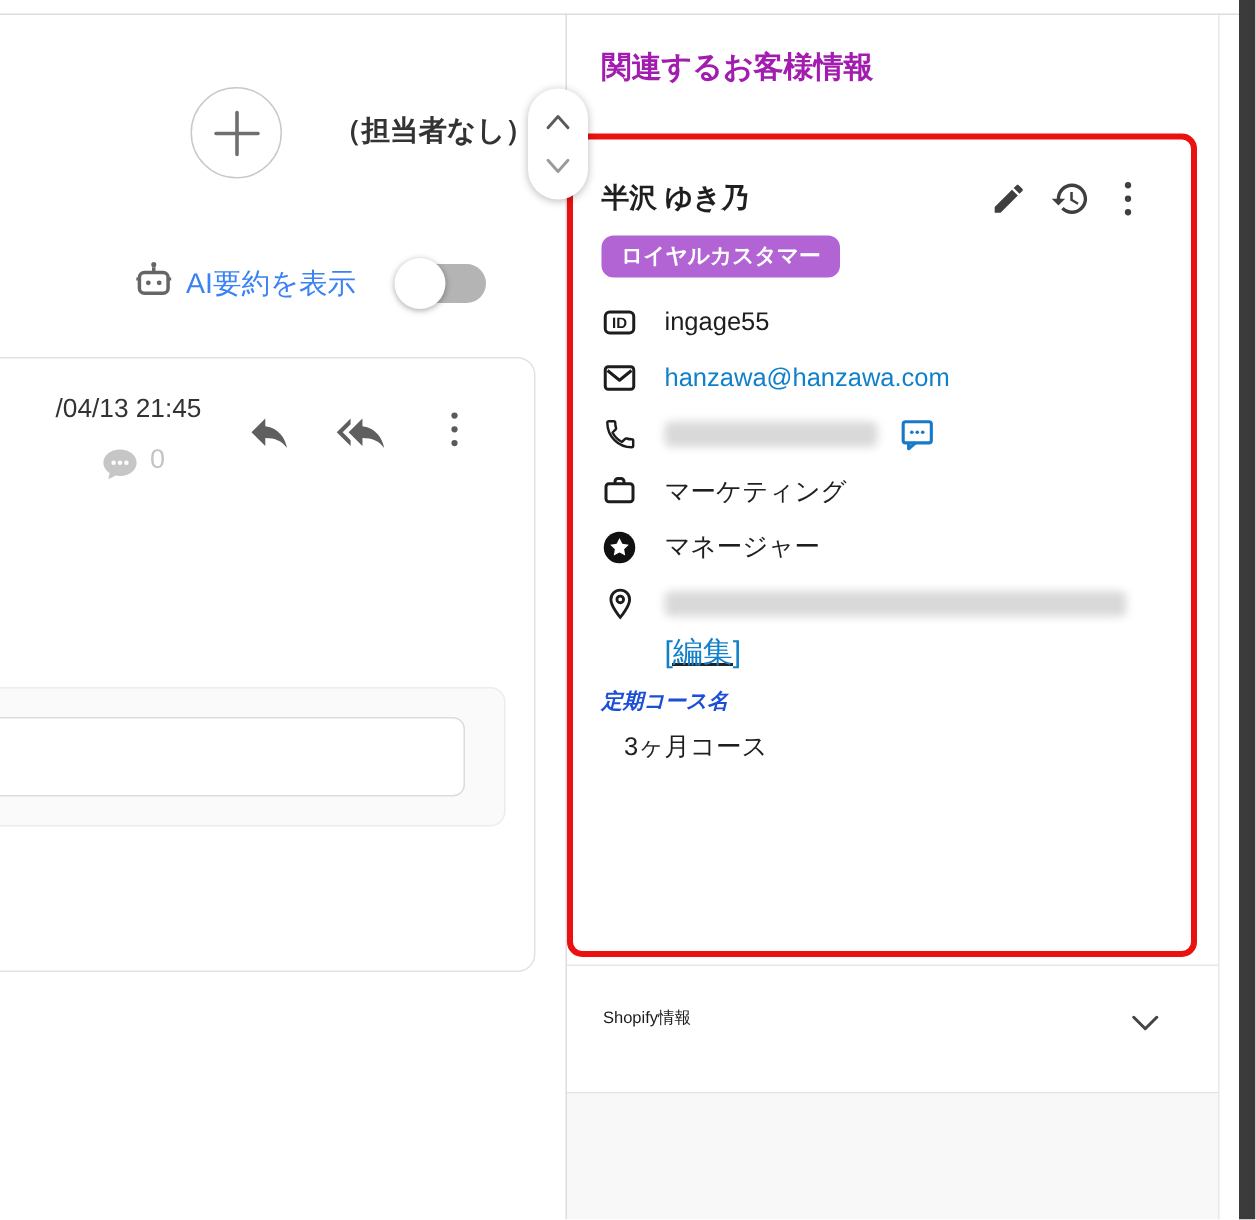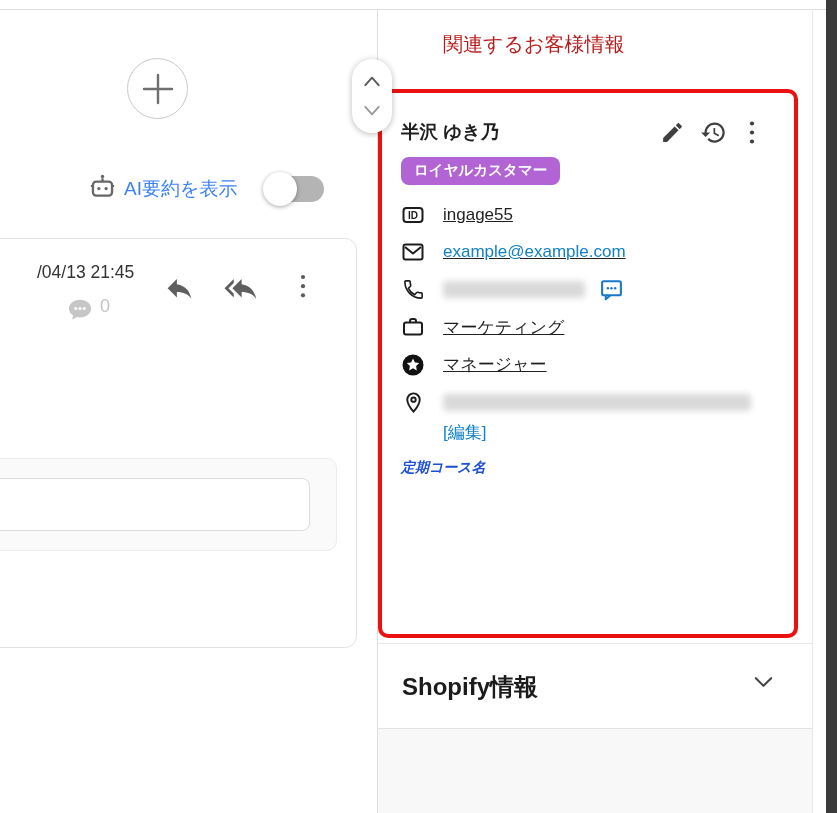--- a/index.html
+++ b/index.html
@@ -31,46 +31,46 @@
   #comment-count { left:100px; top:296px; font-size:18px; color:#c3c3c3; }
   #reply-btn { left:163px; top:273px; cursor:pointer; }
   #replyall-btn { left:218px; top:273px; cursor:pointer; }
   #msg-kebab { left:293px; top:271px; cursor:pointer; }
   #quote-box { left:-40px; top:458px; width:377px; height:93px; background:#fafafa;
     border:1px solid #ececec; border-radius:10px; }
   #quote-input { left:-40px; top:478px; width:350px; height:53px; background:#fff;
     border:1px solid #dcdcdc; border-radius:8px; }
 
   
-  #panel-title { left:401px; top:31px; font-size:20px; font-weight:normal; color:#b91c1c;margin-left:42px; }
+  #panel-title { left:401px; top:31px; font-size:20px; font-weight:bold; color:#a21caf; }
 
   #cust-card { left:378px; top:89px; width:420px; height:549px; background:#fff;
     border:4px solid #ec1111; border-radius:10px; padding:26px 32px 0 19px; }
   .name-row { display:flex; justify-content:space-between; align-items:flex-start; }
   .cust-name { font-size:18.5px; font-weight:bold; color:#1f1f1f; }
   .card-actions { display:flex; align-items:center; gap:15px; }
   .card-actions svg { cursor:pointer; }
   .furigana { margin-top:7px; font-size:15px; color:#767676; }
   .badge { display:inline-block; margin-top:11px; background:#b263d4; color:#fff;
     font-size:14.5px; font-weight:bold; padding:4px 13px 5px; border-radius:8px; }
   .info-rows { margin-top:11px; }
-  .irow { display:flex; align-items:center; height:37.5px;text-decoration:underline; }
+  .irow { display:flex; align-items:center; height:37.5px; }
   .irow .ic { width:24px; display:flex; justify-content:center; flex:none; }
   .irow .tx { margin-left:18px; font-size:17px; color:#1f1f1f; }
   a.link { color:#1080ca; text-decoration:none; cursor:pointer; }
   .blur-blob { background:#d9d9d9; border-radius:4px; filter:blur(3px); height:17px; }
   .blob-phone { width:142px; margin-left:18px; }
   .blob-address { width:308px; margin-left:18px; }
   .sms { margin-left:14px; display:flex; cursor:pointer; }
-  .edit-row { height:32px; padding-left:42px; font-size:17px; }
+  .edit-row { height:32px; padding-left:42px; font-size:20px;text-decoration:underline; }
   .course-label { margin-top:6px; font-size:14px; font-weight:bold; color:#1d4ed8;font-style:italic; }
   .course-value { margin-top:9px; margin-left:15px; font-size:17px; color:#1f1f1f; }
 
   #sect-divider { left:377px; top:643px; width:435px; height:0; border-top:1px solid #e7e7e7; }
-  #shopify-title { left:402px; top:671px; font-size:24px; font-weight:bold; color:#1b1b1b; }
+  #shopify-title { left:402px; top:671px; font-size:11px; font-weight:normal; color:#1b1b1b; }
   #shopify-chevron { left:752px; top:673px; cursor:pointer; }
   #bottom-divider { left:377px; top:728px; width:435px; height:0; border-top:1px solid #e2e2e2; }
   #bottom-gray { left:378px; top:729px; width:434px; height:84px; background:#f8f8f8; }
 
   
   #scroll-pill { left:352px; top:59px; width:40px; height:74px; background:#fff; border-radius:20px;
     box-shadow:0 1px 6px rgba(0,0,0,.28); display:flex; flex-direction:column;
     align-items:center; justify-content:space-evenly; z-index:5; }
   #scroll-pill svg { cursor:pointer; }
 </style>
@@ -82,20 +82,21 @@
   <div class="abs" id="top-hairline"></div>
   <div class="abs" id="panel-divider"></div>
   <div class="abs" id="track-line"></div>
   <div class="abs" id="dark-strip"></div>
 
   <div class="abs" id="plus-btn">
     <svg width="34" height="34" viewBox="0 0 34 34">
       <path d="M17 3v28M3 17h28" stroke="#6f6f6f" stroke-width="2.4" stroke-linecap="round" fill="none"></path>
     </svg>
   </div>
+  <div class="abs" id="assignee">（担当者なし）</div>
 
   <div class="abs" id="robot">
     <svg width="31" height="31" viewBox="0 0 24 24" fill="none" stroke="#666" stroke-width="1.8">
       <rect x="4.6" y="8.2" width="14.8" height="10.8" rx="2.6"></rect>
       <path d="M12 8.2V5.6"></path>
       <circle cx="12" cy="4.2" r="1.3" fill="#666" stroke="none"></circle>
       <circle cx="9.2" cy="13.6" r="1.25" fill="#666" stroke="none"></circle>
       <circle cx="14.8" cy="13.6" r="1.25" fill="#666" stroke="none"></circle>
       <path d="M4.6 11.6H3m18 0h-1.6" stroke-width="1.6"></path>
     </svg>
@@ -167,21 +168,21 @@
         </span>
         <span class="tx">ingage55</span>
       </div>
       <div class="irow">
         <span class="ic">
           <svg width="24" height="24" viewBox="0 0 24 24" fill="none" stroke="#1d1d1d" stroke-width="2" stroke-linejoin="round">
             <rect x="2.5" y="4.5" width="19" height="15" rx="2"></rect>
             <path d="M4 7l8 6.5L20 7"></path>
           </svg>
         </span>
-        <span class="tx"><a class="link">example@example.com</a></span>
+        <span class="tx"><a class="link">hanzawa@hanzawa.com</a></span>
       </div>
       <div class="irow">
         <span class="ic">
           <svg width="23" height="23" viewBox="0 0 24 24" fill="none" stroke="#1d1d1d" stroke-width="1.7" stroke-linejoin="round">
             <path d="M6.62 10.79c1.44 2.83 3.76 5.14 6.59 6.59l2.2-2.2c.27-.27.67-.36 1.02-.24 1.12.37 2.33.57 3.57.57.55 0 1 .45 1 1V20c0 .55-.45 1-1 1-9.39 0-17-7.61-17-17 0-.55.45-1 1-1h3.5c.55 0 1 .45 1 1 0 1.25.2 2.45.57 3.57.11.35.03.74-.25 1.02l-2.2 2.2z"></path>
           </svg>
         </span>
         <span class="blur-blob blob-phone"></span>
         <span class="sms">
           <svg width="25" height="25" viewBox="0 0 24 24" fill="none" stroke="#1879c8" stroke-width="2" stroke-linejoin="round">
@@ -219,20 +220,21 @@
           </svg>
         </span>
         <span class="blur-blob blob-address"></span>
       </div>
       <div class="edit-row">
         <a class="link">[編集]</a>
       </div>
     </div>
 
     <div class="course-label">定期コース名</div>
+    <div class="course-value">3ヶ月コース</div>
   </div>
 
   <div class="abs" id="sect-divider"></div>
   <div class="abs" id="shopify-title">Shopify情報</div>
   <div class="abs" id="shopify-chevron">
     <svg width="23" height="18" viewBox="0 0 24 18">
       <path d="M4 5l8 8 8-8" fill="none" stroke="#444" stroke-width="2.1" stroke-linecap="round" stroke-linejoin="round"></path>
     </svg>
   </div>
   <div class="abs" id="bottom-divider"></div>

